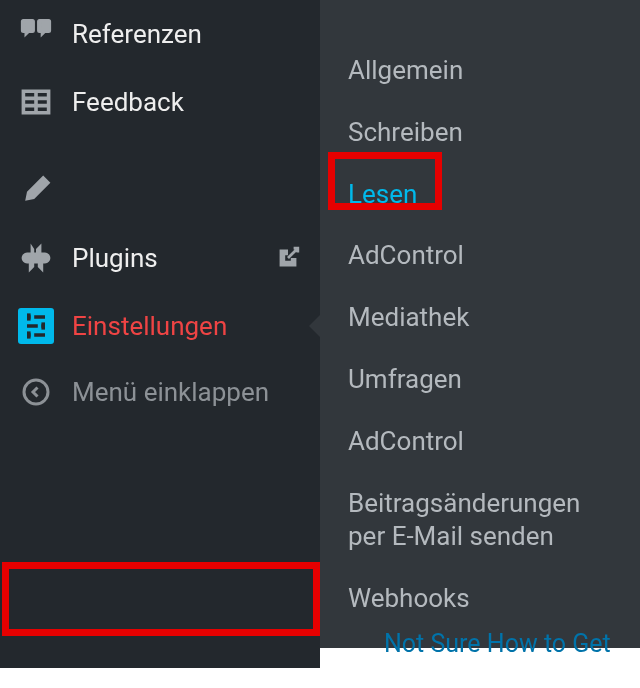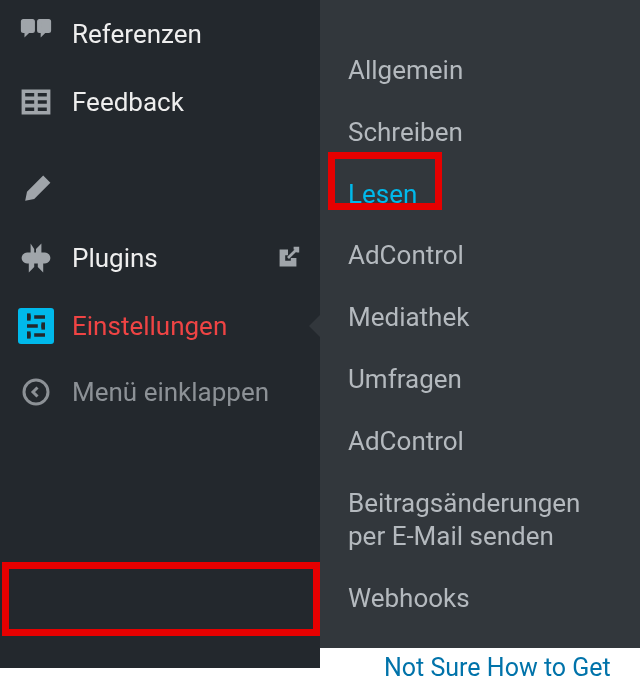--- a/index.html
+++ b/index.html
@@ -145,21 +145,21 @@
       top: 562px;
       width: 318px;
       height: 74px;
       border: 7px solid #e60000;
       pointer-events: none;
       z-index: 10;
     }
     .bottom-text {
       position: absolute;
       left: 384px;
-      top: 653px;
+      top: 629px;
       font-size: 25px;
       color: #0073aa;
       white-space: nowrap;
     }
     .bottom-bg {
       position: absolute;
       left: 320px;
       top: 648px;
       width: 320px;
       height: 40px;

